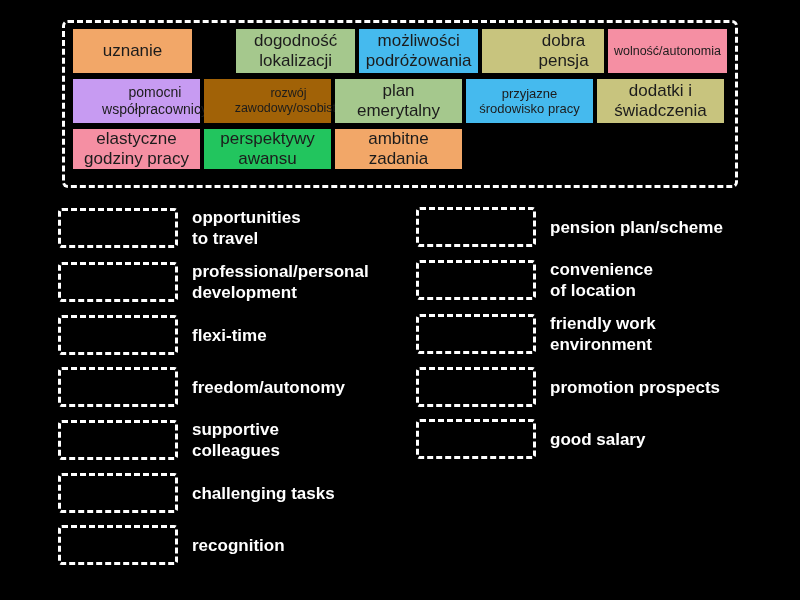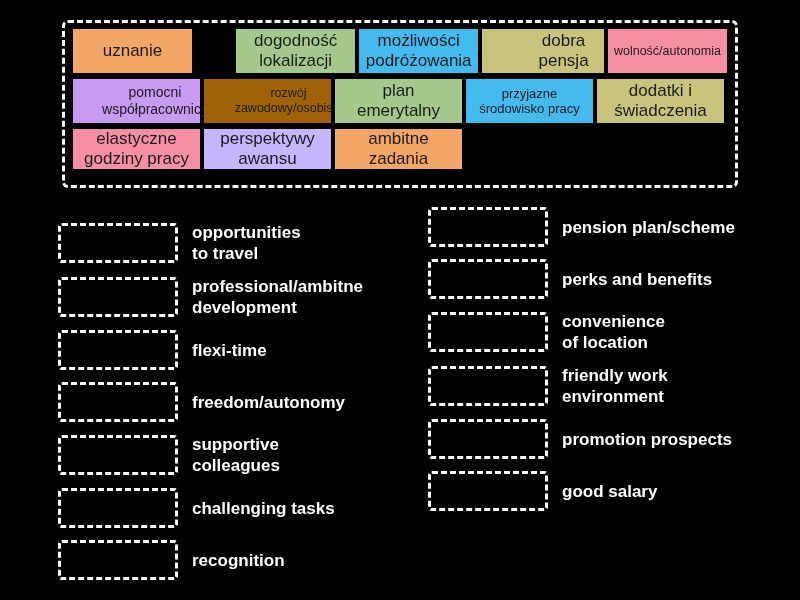--- a/index.html
+++ b/index.html
@@ -46,22 +46,22 @@
   .tile.fs13 { font-size: 13px; }
   .tile.fs12 { font-size: 12.5px; }
 
   
   .answers {
     position: absolute;
     display: flex;
     flex-direction: column;
     gap: 12px;
   }
-  .answers.left  { left: 58px;  top: 222px; }
-  .answers.right { left: 428px; top: 207px; justify-content: center; }
+  .answers.left  { left: 58px;  top: 207px; }
+  .answers.right { left: 416px; top: 207px; justify-content: center; }
   .match-row {
     display: flex;
     align-items: center;
     gap: 14px;
   }
   .drop-zone {
     width: 120px; height: 40px;
     box-sizing: border-box;
     border: 3px dashed #fff;
     border-radius: 4px;
@@ -99,36 +99,36 @@
       <div class="tile" style="background-color: rgb(165, 200, 141);">plan
 emerytalny</div>
       <div class="tile fs13" style="background-color: rgb(69, 186, 238);">przyjazne
 środowisko pracy</div>
       <div class="tile" style="background-color: rgb(200, 196, 126);">dodatki i
 świadczenia</div>
     </div>
     <div class="bank-row r3">
       <div class="tile" style="background-color: rgb(245, 143, 163);">elastyczne
 godziny pracy</div>
-      <div class="tile" style="background-color: #c4b5fd; text-align: center;">perspektywy
+      <div class="tile" style="background-color: #22c55e; text-align: center;">perspektywy
 awansu</div>
       <div class="tile" style="background-color: rgb(242, 167, 104);">ambitne
 zadania</div>
     </div>
   </div>
 
   <div class="answers left">
     <div class="match-row">
       <div class="drop-zone"></div>
       <div class="match-label">opportunities
 to travel</div>
     </div>
     <div class="match-row">
       <div class="drop-zone"></div>
-      <div class="match-label">professional/ambitne
+      <div class="match-label">professional/personal
 development</div>
     </div>
     <div class="match-row">
       <div class="drop-zone"></div>
       <div class="match-label">flexi-time</div>
     </div>
     <div class="match-row">
       <div class="drop-zone"></div>
       <div class="match-label">freedom/autonomy</div>
     </div>
@@ -147,24 +147,20 @@
     </div>
   </div>
 
   <div class="answers right">
     <div class="match-row">
       <div class="drop-zone"></div>
       <div class="match-label">pension plan/scheme</div>
     </div>
     <div class="match-row">
       <div class="drop-zone"></div>
-      <div class="match-label">perks and benefits</div>
-    </div>
-    <div class="match-row">
-      <div class="drop-zone"></div>
       <div class="match-label">convenience
 of location</div>
     </div>
     <div class="match-row">
       <div class="drop-zone"></div>
       <div class="match-label">friendly work
 environment</div>
     </div>
     <div class="match-row">
       <div class="drop-zone"></div>

